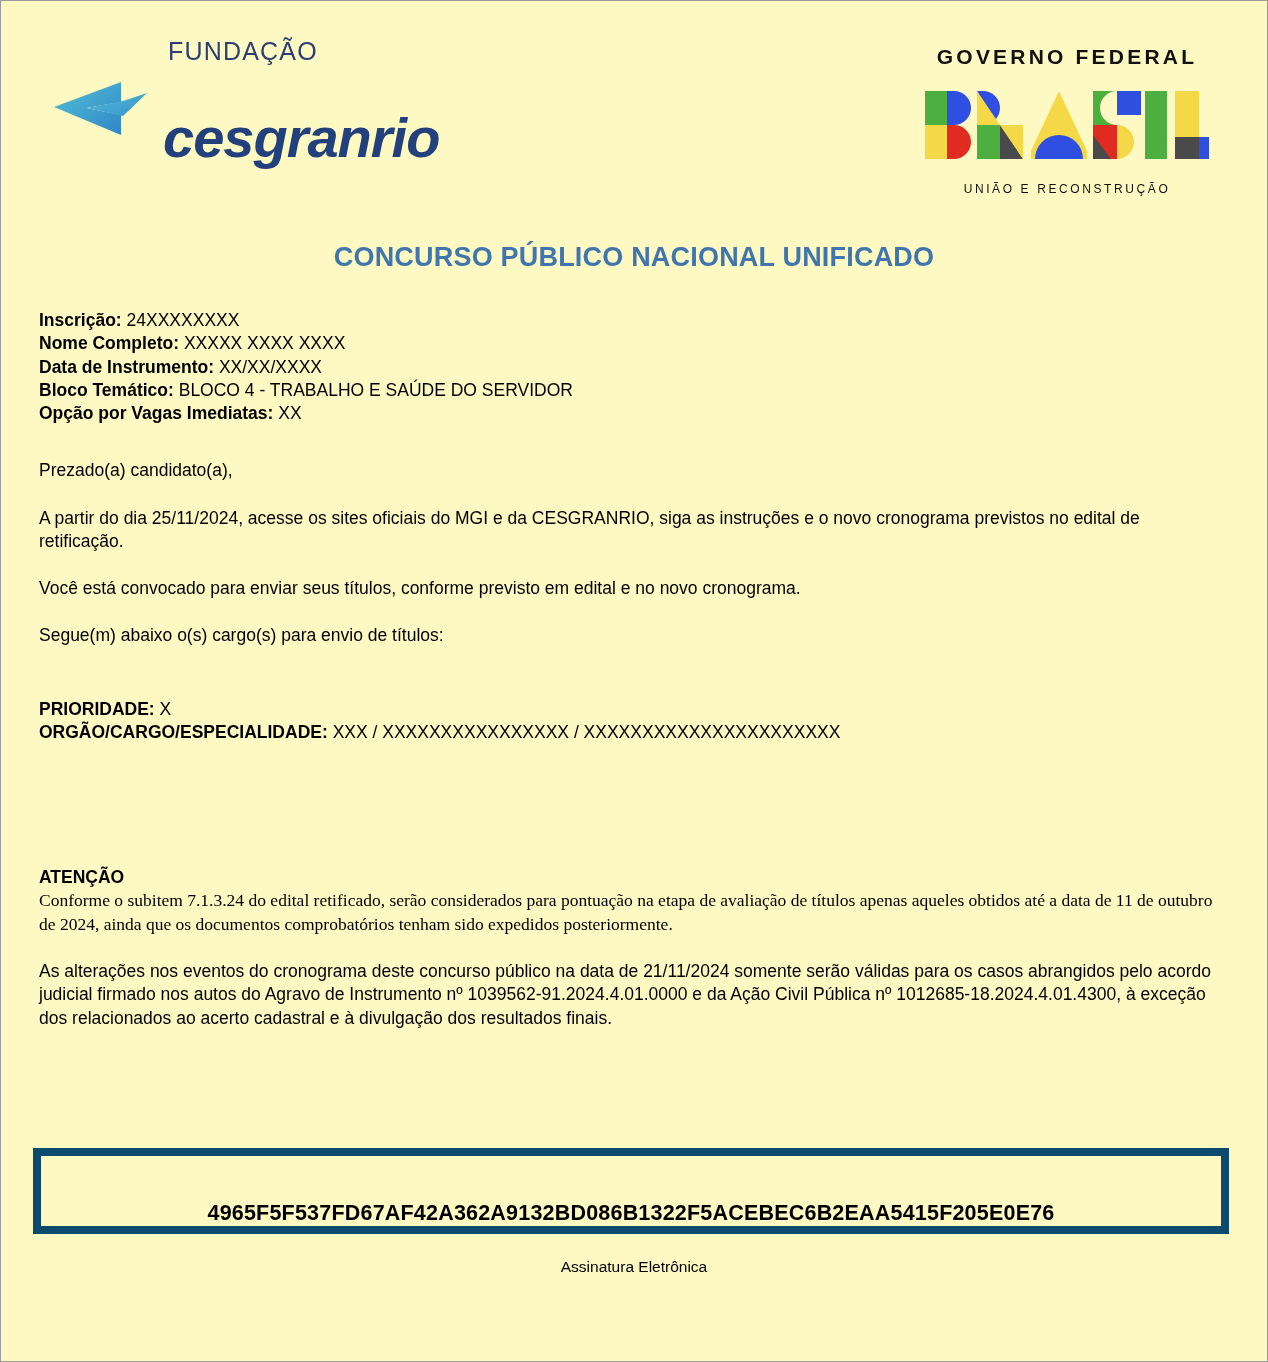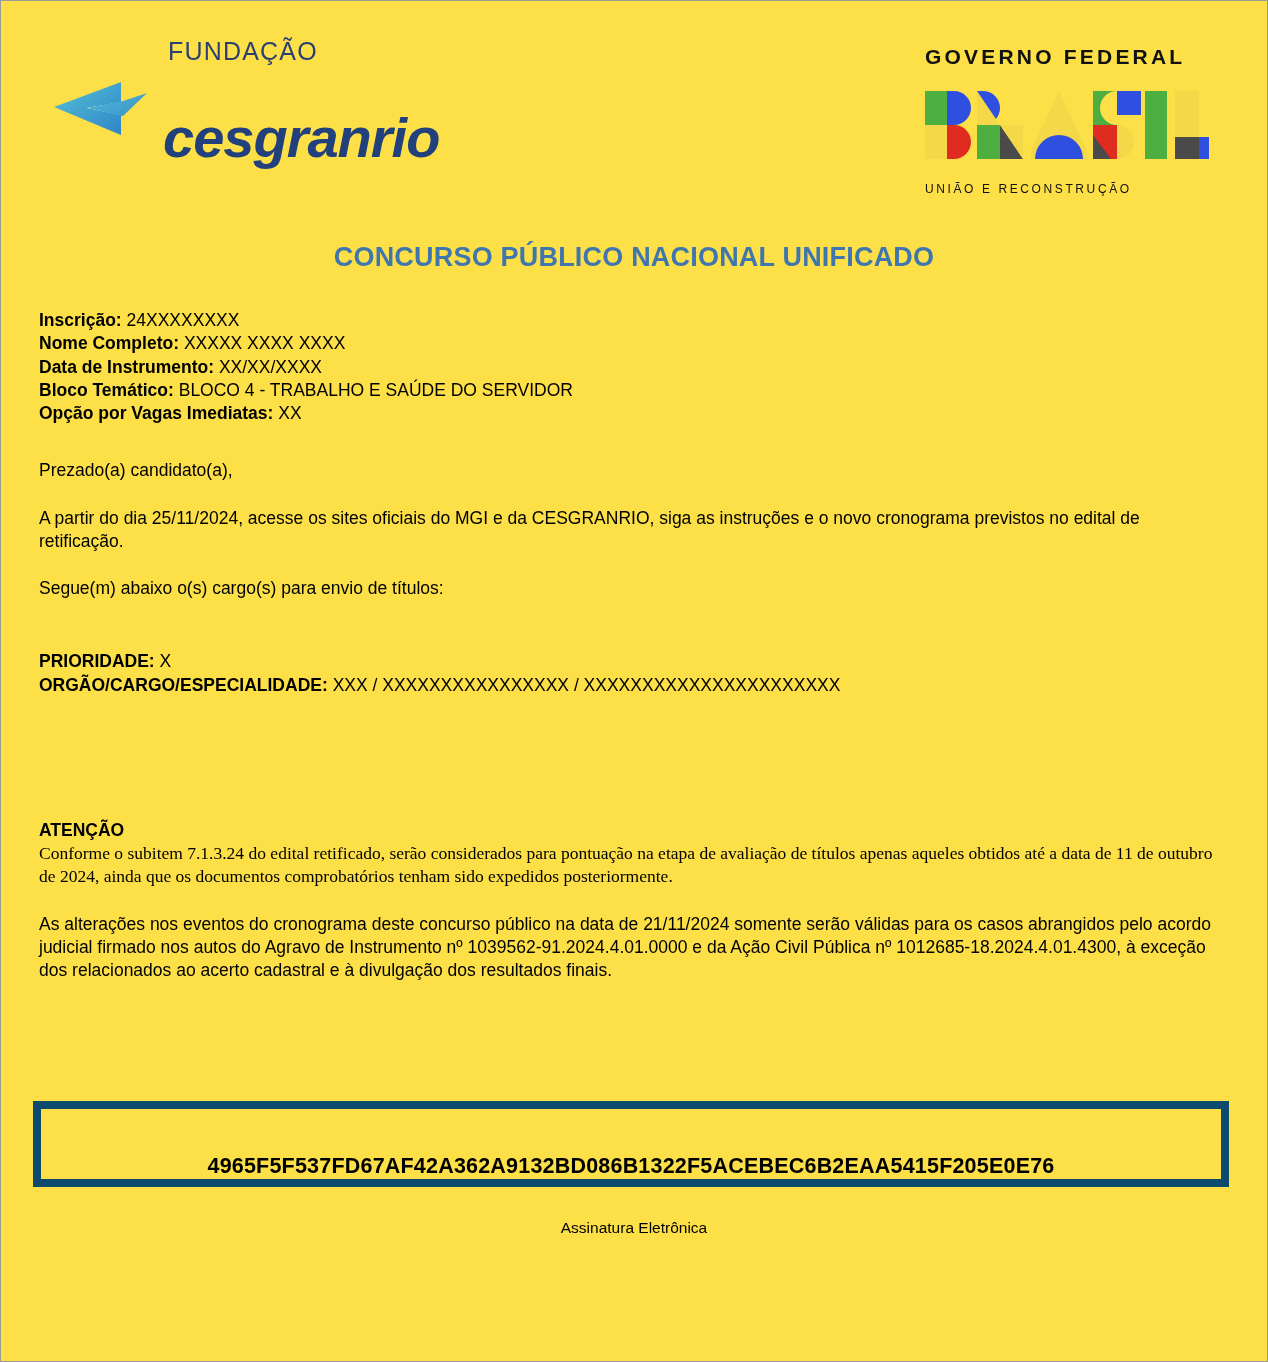--- a/index.html
+++ b/index.html
@@ -11,21 +11,21 @@
   body {
     font-family: "Liberation Sans", sans-serif;
     color: #000000;
   }
 
   .page {
     position: relative;
     width: 1268px;
     height: 1362px;
     box-sizing: border-box;
-    background: #fde047;
+    background: #fef9c3;
     border: 1px solid #9a9a9a;
     overflow: hidden;
   }
 
   
   .header {
     display: flex;
     align-items: flex-start;
     justify-content: space-between;
     padding: 38px 58px 0 46px;
@@ -64,21 +64,21 @@
     font-style: italic;
     color: #22407c;
     letter-spacing: -1px;
     margin-top: 44px;
   }
 
   
   .gov-logo {
     display: flex;
     flex-direction: column;
-    align-items: flex-start;
+    align-items: center;
     margin-top: 6px;
     gap: 16px;
   }
   .gov-top {
     font-size: 21px;
     font-weight: bold;
     letter-spacing: 3.2px;
     color: #111111;
     margin-bottom: 6px;
   }
@@ -153,21 +153,21 @@
   }
   .hash-text {
     font-size: 21.5px;
     font-weight: bold;
     letter-spacing: 0.2px;
     color: #000000;
   }
   .sig-caption {
     text-align: center;
     font-size: 15.5px;
-    margin-top: 32px;
+    margin-top: 24px;
     color: #000000;
   }
 </style>
 </head>
 <body>
 
 <div class="page">
 
   <div class="header">
 
@@ -277,20 +277,21 @@
         <b>Opção por Vagas Imediatas:</b>
         <span>XX</span>
       </div>
     </div>
 
     <p class="para first">Prezado(a) candidato(a),</p>
 
 
     <p class="para">A partir do dia 25/11/2024, acesse os sites oficiais do MGI e da CESGRANRIO, siga as instruções e o novo cronograma previstos no edital de retificação.</p>
 
+    <p class="para">Você está convocado para enviar seus títulos, conforme previsto em edital e no novo cronograma.</p>
 
     <p class="para">Segue(m) abaixo o(s) cargo(s) para envio de títulos:</p>
 
     <div class="cargo-block">
       <div class="info-line">
         <b>PRIORIDADE:</b>
         <span>X</span>
       </div>
       <div class="info-line">
         <b>ORGÃO/CARGO/ESPECIALIDADE:</b>

